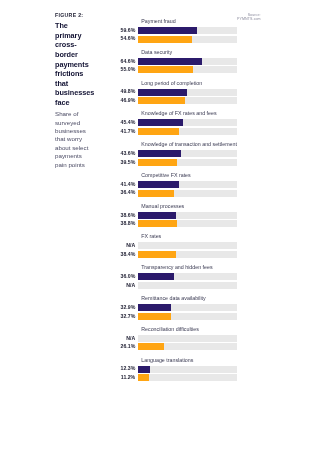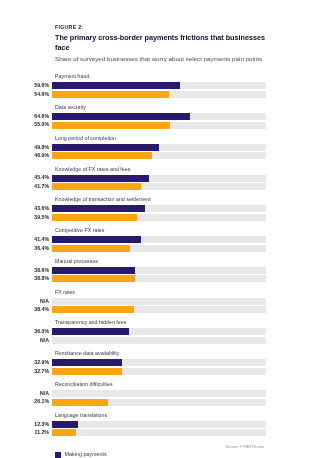--- a/index.html
+++ b/index.html
@@ -12,23 +12,23 @@
     height: 458px;
     font-family: "Liberation Sans", sans-serif;
     color: #1b1b2f;
     position: relative;
     overflow: hidden;
   }
   .figure-root {
     width: 274px;
     height: 458px;
     box-sizing: border-box;
-    padding: 24px 8px 6px 8px;
+    padding: 12px 8px 6px 8px;
     display: flex;
-    flex-direction: column;
+    flex-direction: row;
   }
   .header {
     margin-left: 47px;
     margin-bottom: 4px;
   }
   .figure-kicker {
     font-size: 5.2px;
     font-weight: bold;
     letter-spacing: 0.3px;
     color: #1b1b2f;

